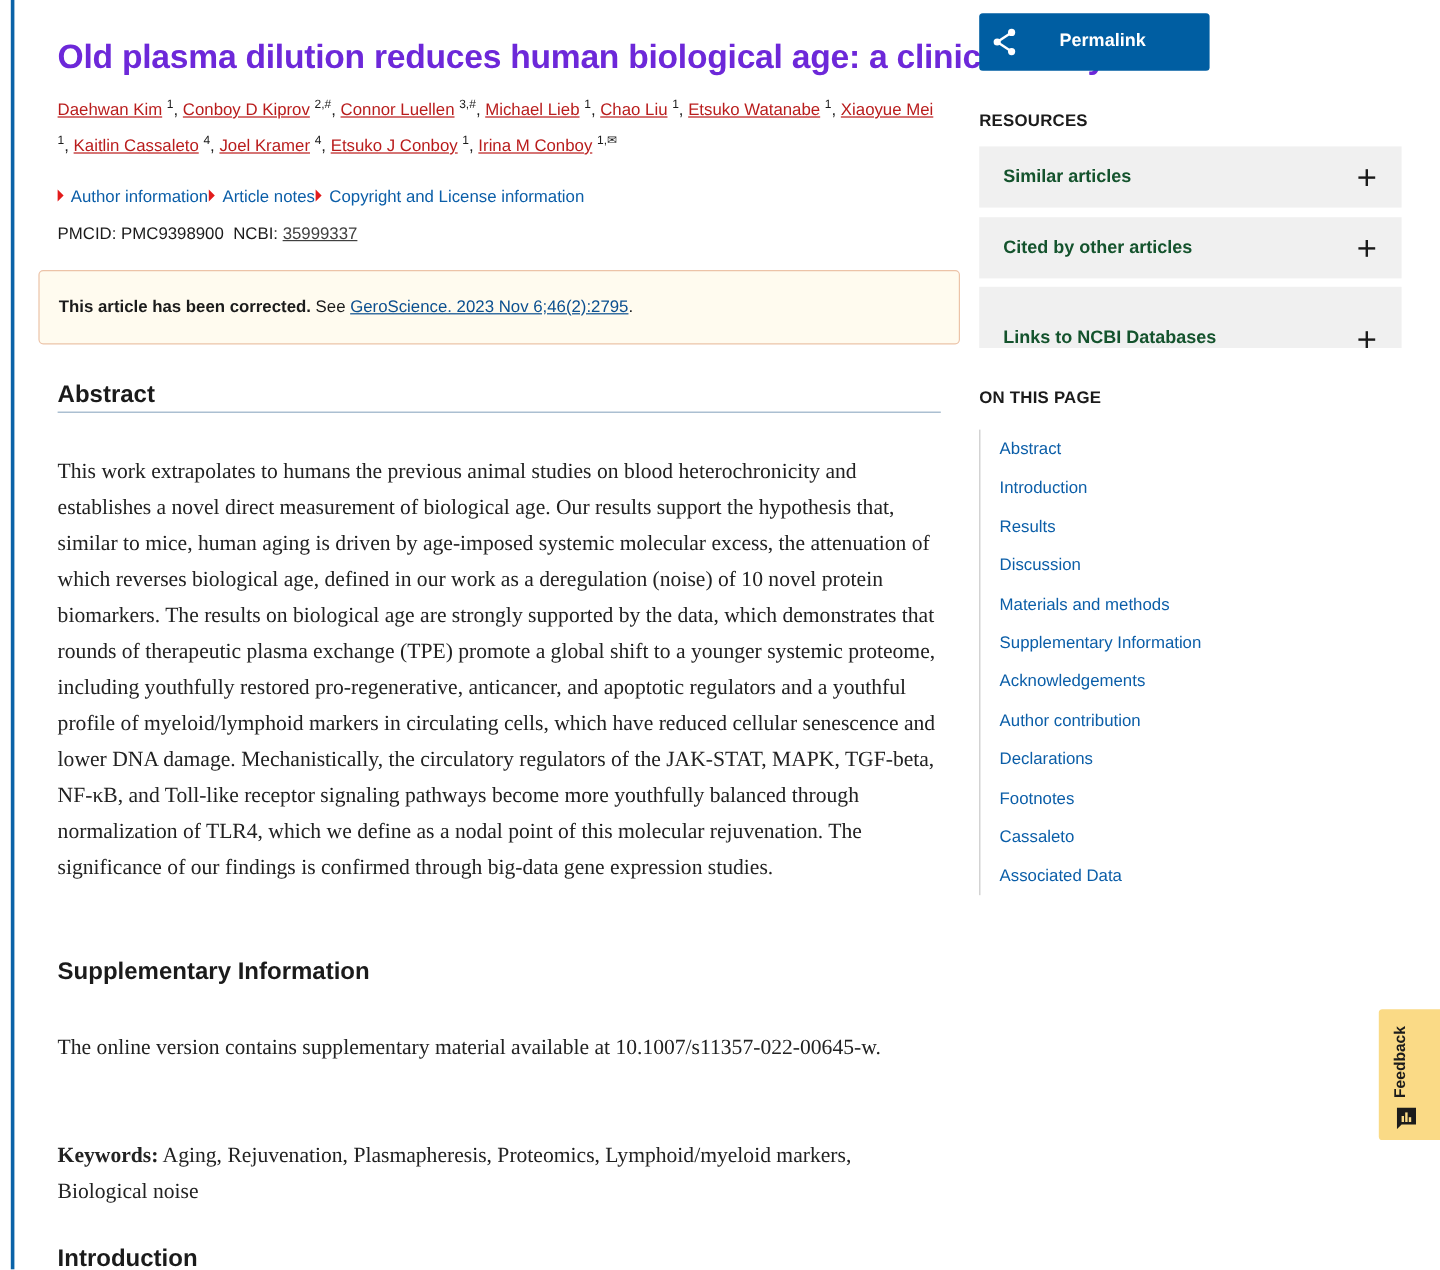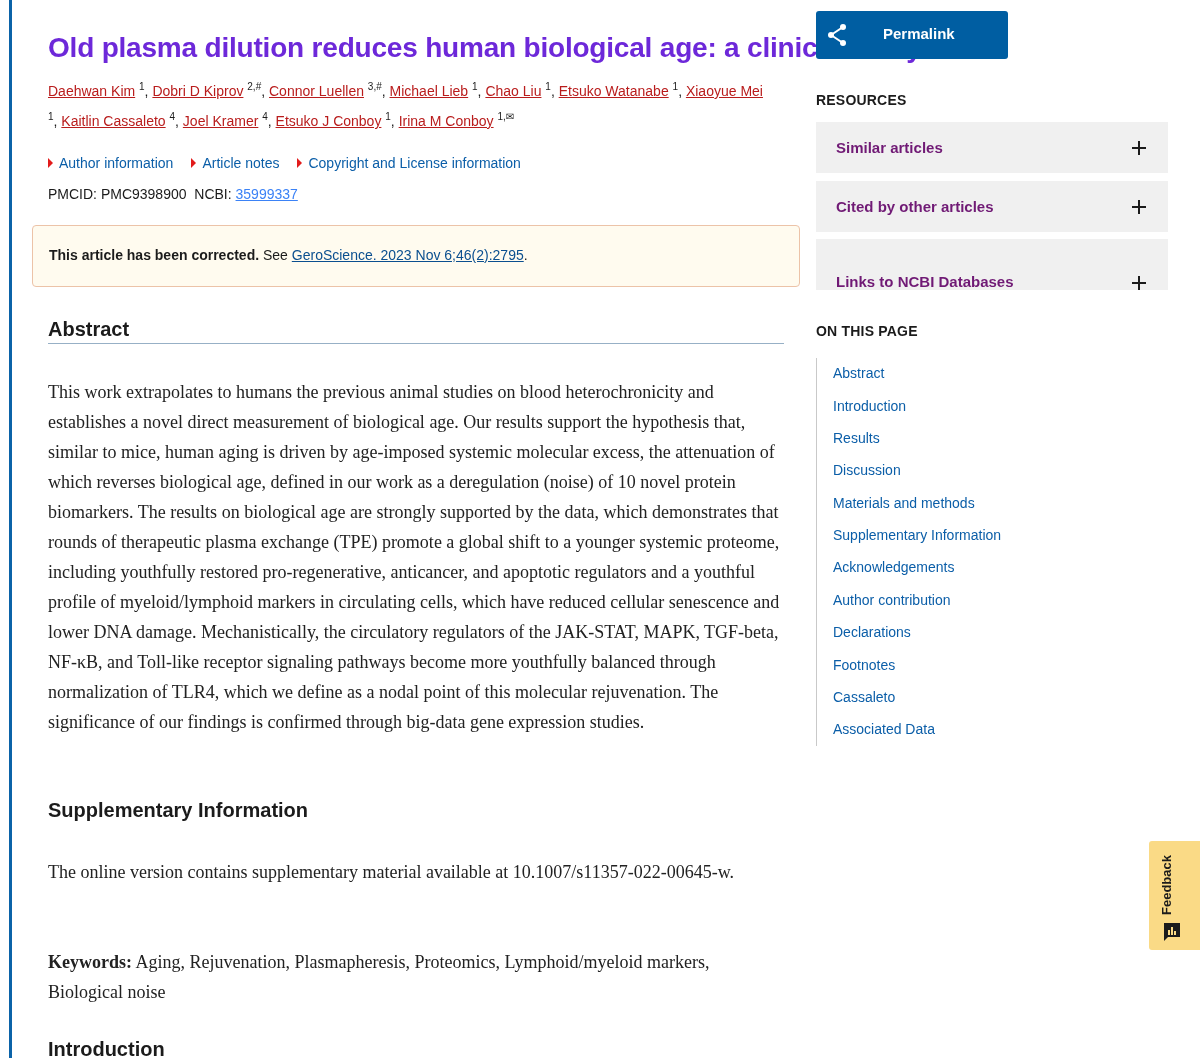--- a/index.html
+++ b/index.html
@@ -6,41 +6,41 @@
   html, body { width: 1200px; height: 1058px; overflow: hidden; background: #fff; }
   body { font-family: "Liberation Sans", sans-serif; color: #1b1b1b; position: relative; }
   .left-bar { position: absolute; left: 9px; top: 0; width: 3px; height: 1058px; background: #0b63a8; }
 
   .main { position: absolute; left: 48px; top: 0; width: 740px; }
   .title { position: absolute; top: 32px; left: 0; font-size: 28px; font-weight: bold; color: #6d28d9; white-space: nowrap; letter-spacing: -0.2px; }
   .authors { position: absolute; top: 76px; left: 0; width: 740px; font-size: 14px; line-height: 30px; color: #1b1b1b; }
   .authors a { color: #b91c1c; text-decoration: underline; }
   .authors sup { font-size: 10px; vertical-align: 6px; line-height: 0; }
 
-  .meta-links { position: absolute; top: 155px; left: 0; font-size: 14px; display: flex; gap: 18px; white-space: nowrap; }
+  .meta-links { position: absolute; top: 155px; left: 0; font-size: 14px; display: flex; gap: 1px; white-space: nowrap; }
   .meta-link { color: #0b5ea8; display: flex; align-items: center; }
   .tri { display: inline-block; width: 0; height: 0; border-top: 5px solid transparent; border-bottom: 5px solid transparent; border-left: 5px solid #e21b1b; margin-right: 6px; }
   .ids { position: absolute; top: 186px; left: 0; font-size: 14px; color: #1b1b1b; white-space: nowrap; }
-  .ids a { color: #3b82f6; text-decoration: underline; }
+  .ids a { color: #404040; text-decoration: underline; }
 
   .notice { position: absolute; left: 32px; top: 225px; width: 768px; height: 62px; background: #fffbef; border: 1px solid #ecc3a8; border-radius: 4px; font-size: 14px; padding: 21px 16px; white-space: nowrap; }
   .notice b { font-weight: bold; }
   .notice a { color: #0b4f8f; text-decoration: underline; }
 
   .sec-head { position: absolute; left: 48px; width: 736px; font-size: 20px; color: #1b1b1b; }
   .sec-head.rule { border-bottom: 1px solid #97b0c6; padding-bottom: 2px; }
   .body-text { position: absolute; left: 48px; width: 738px; font-family: "Liberation Serif", serif; font-size: 18px; line-height: 30px; color: #222; }
   .body-text b { font-weight: bold; }
 
   .side { position: absolute; left: 816px; top: 0; width: 352px; }
   .permalink { position: absolute; top: 11px; left: 0; width: 192px; height: 48px; background: #005ea2; border-radius: 3px; color: #fff; font-weight: bold; font-size: 15px; display: flex; align-items: center; }
   .permalink .ico { position: absolute; left: 10px; top: 12px; width: 22px; height: 24px; }
   .permalink .lbl { position: absolute; left: 67px; top: 14px; }
   .side-h { position: absolute; left: 0; font-size: 14px; font-weight: bold; color: #1b1b1b; letter-spacing: 0.2px; }
-  .acc { position: absolute; left: 0; width: 352px; height: 51px; background: #f0f0f0; display: flex; align-items: center; justify-content: space-between; padding: 0 22px 0 20px; font-size: 15px; font-weight: bold; color: #701a75; }
+  .acc { position: absolute; left: 0; width: 352px; height: 51px; background: #f0f0f0; display: flex; align-items: center; justify-content: space-between; padding: 0 22px 0 20px; font-size: 15px; font-weight: bold; color: #14532d; }
   .plus { position: relative; width: 14px; height: 14px; }
   .plus::before, .plus::after { content: ""; position: absolute; background: #1b1b1b; }
   .plus::before { left: 0; top: 6px; width: 14px; height: 2px; }
   .plus::after { left: 6px; top: 0; width: 2px; height: 14px; }
 
   .toc { position: absolute; left: 0; top: 358px; width: 300px; height: 388px; border-left: 1px solid #c9c9c9; }
   .toc a { position: absolute; left: 16px; font-size: 14px; color: #0b5ea8; text-decoration: none; white-space: nowrap; }
 
   .feedback { position: absolute; left: 1149px; top: 841px; width: 51px; height: 109px; background: #fada86; border-radius: 3px 0 0 3px; }
   .feedback .flbl { position: absolute; left: 10px; top: 74px; transform-origin: 0 0; transform: rotate(-90deg); font-size: 13px; font-weight: bold; color: #1b1b1b; white-space: nowrap; }
@@ -49,21 +49,21 @@
 </head>
 <body>
 
 <div class="left-bar"></div>
 
 <div class="main">
   <h1 class="title">Old plasma dilution reduces human biological age: a clinical study</h1>
 
   <div class="authors">
     <a>Daehwan Kim</a> <sup>1</sup>,
-    <a>Dobri D Kiprov</a> <sup>2,#</sup>,
+    <a>Conboy D Kiprov</a> <sup>2,#</sup>,
     <a>Connor Luellen</a> <sup>3,#</sup>,
     <a>Michael Lieb</a> <sup>1</sup>,
     <a>Chao Liu</a> <sup>1</sup>,
     <a>Etsuko Watanabe</a> <sup>1</sup>,
     <a>Xiaoyue Mei</a><br><sup>1</sup>,
     <a>Kaitlin Cassaleto</a> <sup>4</sup>,
     <a>Joel Kramer</a> <sup>4</sup>,
     <a>Etsuko J Conboy</a> <sup>1</sup>,
     <a>Irina M Conboy</a> <sup>1,✉</sup>
   </div>

